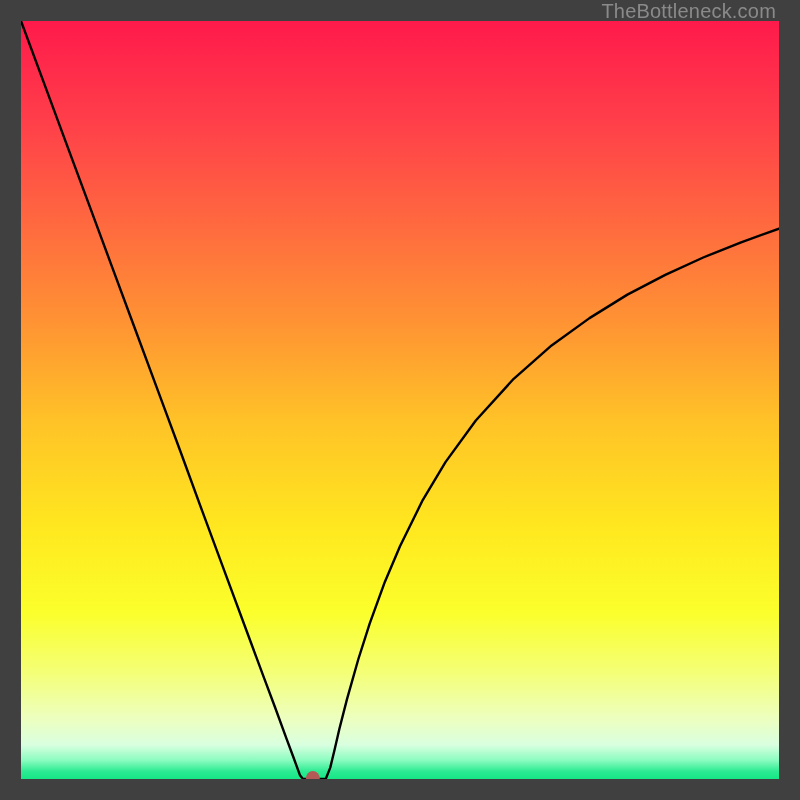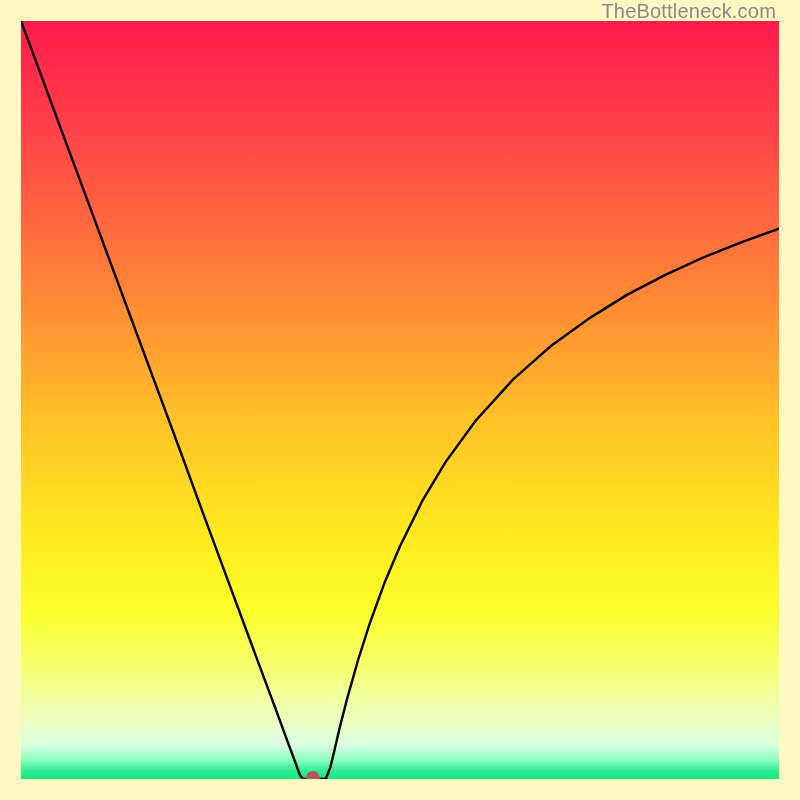--- a/index.html
+++ b/index.html
@@ -10,21 +10,21 @@
     background: #000;
     font-family: Arial, Helvetica, sans-serif;
     overflow: hidden;
   }
   .frame {
     position: absolute;
     left: 0;
     top: 0;
     width: 800px;
     height: 800px;
-    background: #fef9c3;
+    background: #404040;
   }
   .plot-area {
     position: absolute;
     left: 21px;
     top: 21px;
     width: 758px;
     height: 758px;
     overflow: hidden;
   }
   .watermark {

